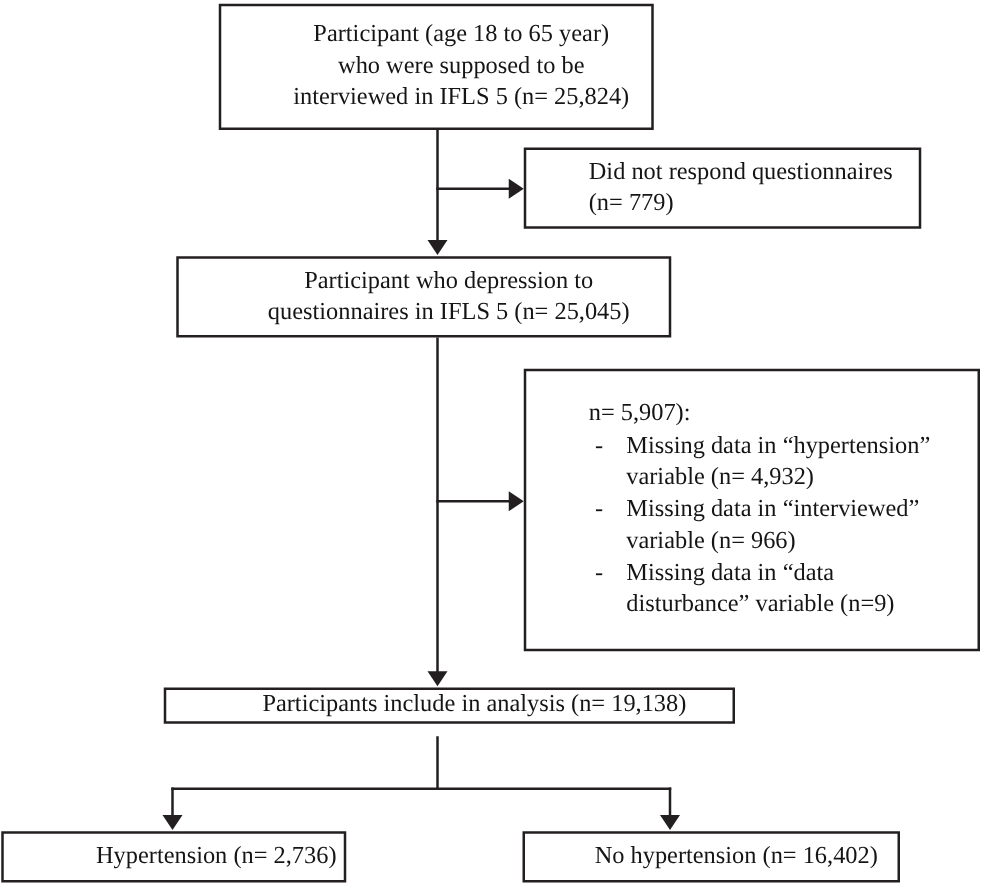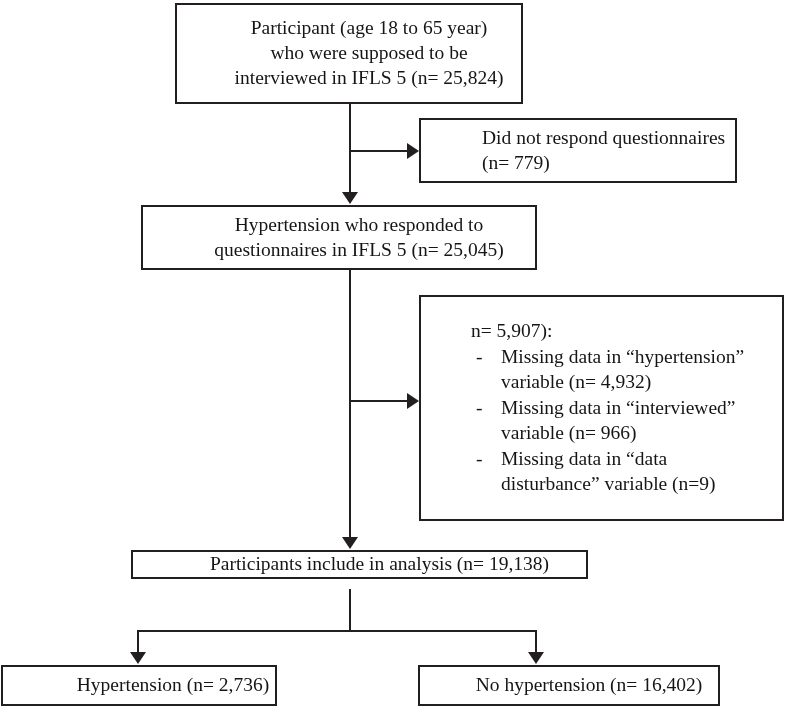--- a/index.html
+++ b/index.html
@@ -112,30 +112,30 @@
       <span class="line">interviewed in IFLS 5 (n= 25,824)</span>
     </div>
   </div>
 
   <div class="vline" style="left:349px; top:104px; height:89px;"></div>
   <div class="arrow-down" style="left:342px; top:192px;"></div>
 
   <div class="hline" style="left:349px; top:150px; width:60px;"></div>
   <div class="arrow-right" style="left:407px; top:143px;"></div>
 
-  <div class="node lefted" style="left:419px; top:118px; width:318px; height:65px;padding-left:11px;">
+  <div class="node lefted" style="left:419px; top:118px; width:318px; height:65px;">
     <div class="pad">
       <span class="line">Did not respond questionnaires</span>
       <span class="line">(n= 779)</span>
     </div>
   </div>
 
   <div class="node centered" style="left:141px; top:205px; width:396px; height:65px;">
     <div class="pad">
-      <span class="line">Hypertension who responded to</span>
+      <span class="line">Participant who depression to</span>
       <span class="line">questionnaires in IFLS 5 (n= 25,045)</span>
     </div>
   </div>
 
   <div class="vline" style="left:349px; top:270px; height:268px;"></div>
   <div class="arrow-down" style="left:342px; top:537px;"></div>
 
   <div class="hline" style="left:349px; top:400px; width:60px;"></div>
   <div class="arrow-right" style="left:407px; top:393px;"></div>
 

